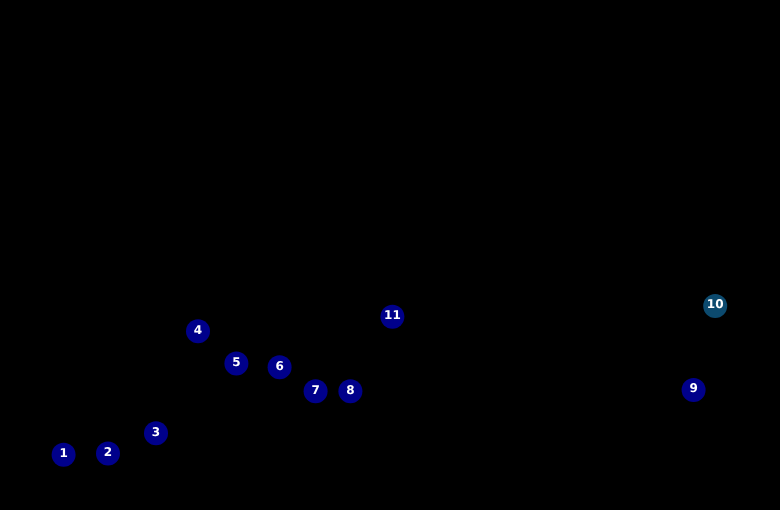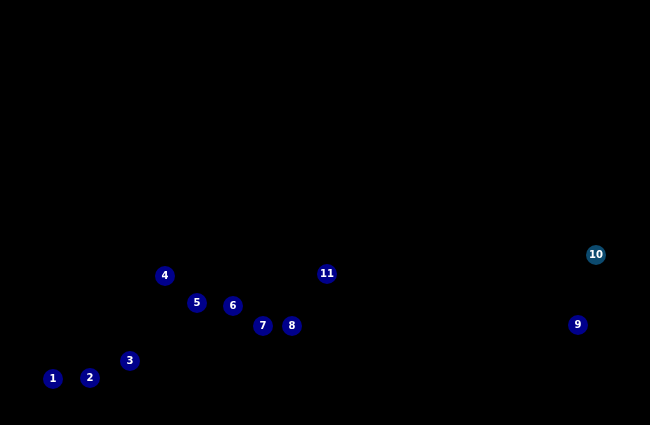--- a/index.html
+++ b/index.html
@@ -44,14 +44,14 @@
     <div class="mark" style="left: 53px; top: 379px; background: rgb(0, 0, 139); color: rgb(255, 255, 255);">1</div>
     <div class="mark" style="left: 90px; top: 378px; background: rgb(0, 0, 139); color: rgb(255, 255, 255);">2</div>
     <div class="mark" style="left: 130px; top: 361px; background: rgb(0, 0, 139); color: rgb(255, 255, 255);">3</div>
     <div class="mark" style="left: 165px; top: 276px; background: rgb(0, 0, 139); color: rgb(255, 255, 255);">4</div>
     <div class="mark" style="left: 197px; top: 303px; background: rgb(0, 0, 139); color: rgb(255, 255, 255);">5</div>
     <div class="mark" style="left: 233px; top: 306px; background: rgb(0, 0, 139); color: rgb(255, 255, 255);">6</div>
     <div class="mark" style="left: 263px; top: 326px; background: rgb(0, 0, 139); color: rgb(255, 255, 255);">7</div>
     <div class="mark" style="left: 292px; top: 326px; background: rgb(0, 0, 139); color: rgb(255, 255, 255);">8</div>
     <div class="mark" style="left: 578px; top: 325px; background: rgb(0, 0, 139); color: rgb(255, 255, 255);">9</div>
     <div class="mark" style="left: 596px; top: 255px; background: #0c4a6e; color: rgb(255, 255, 255);">10</div>
-    <div class="mark" style="left: 327px; top: 274px; background: rgb(0, 0, 139); color: rgb(255, 255, 255);">11</div>
+    <div class="mark" style="left: 327px; top: 264px; background: rgb(0, 0, 139); color: rgb(255, 255, 255);">11</div>
   </div>
 
 </body></html>

